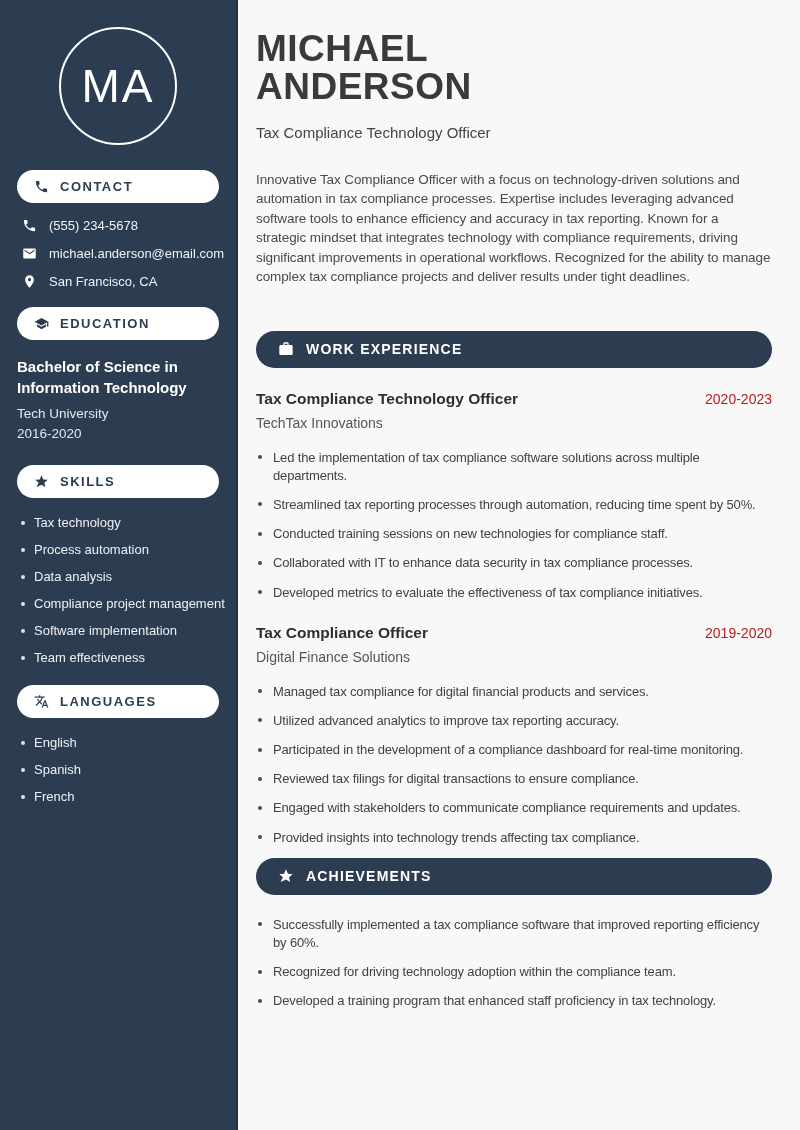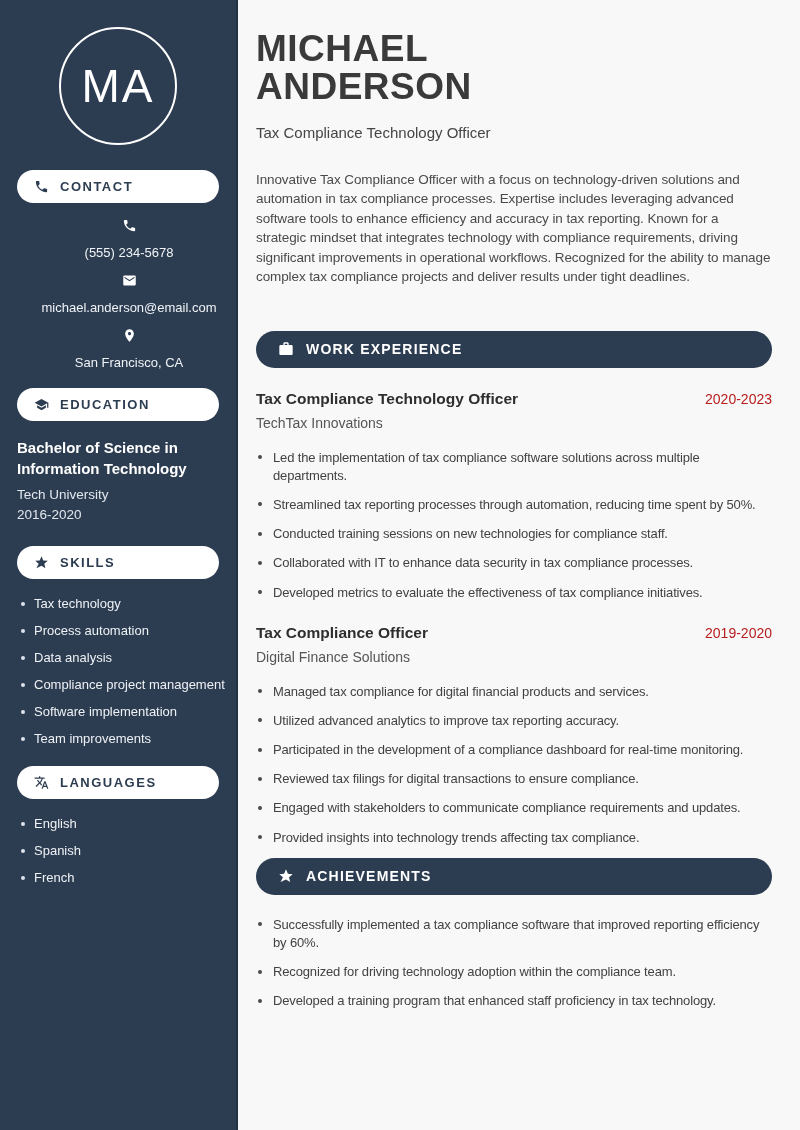--- a/index.html
+++ b/index.html
@@ -42,21 +42,20 @@
   }
   .s-pill svg { width: 15px; height: 15px; fill: #2d3d51; flex: 0 0 auto; }
   .s-pill span {
     font-size: 13px; font-weight: 700; color: #2d3d51; letter-spacing: 1.5px;
   }
   .pill-contact { margin-top: 25px; }
   .contact-list { list-style: none; margin: 15px 0 0 22px; }
   .contact-list li {
     display: flex; align-items: center; gap: 12px;
     margin-bottom: 13px;
-    flex-direction: column;
   }
   .contact-list svg { width: 15px; height: 15px; fill: #ffffff; flex: 0 0 auto; }
   .contact-list span { font-size: 13px; color: #f0f3f7; }
   .pill-education { margin-top: 18px; }
   .edu { margin: 17px 17px 0; }
   .edu-degree { font-size: 15px; font-weight: 700; color: #ffffff; line-height: 1.38; }
   .edu-school { margin-top: 8px; font-size: 13.5px; color: #e2e7ee; }
   .edu-years { margin-top: 5px; font-size: 13.5px; color: #e2e7ee; }
   .pill-skills { margin-top: 24px; }
   .side-list { list-style: none; margin: 17px 0 0 21px; }
@@ -180,21 +179,21 @@
         </svg>
       <span>SKILLS</span>
     </div>
 
     <ul class="side-list">
       <li>Tax technology</li>
       <li>Process automation</li>
       <li>Data analysis</li>
       <li>Compliance project management</li>
       <li>Software implementation</li>
-      <li>Team improvements</li>
+      <li>Team effectiveness</li>
     </ul>
 
     <div class="s-pill pill-languages">
       <svg viewBox="0 0 24 24">
           <path d="M12.87 15.07l-2.54-2.51.03-.03c1.74-1.94 2.98-4.17 3.71-6.53H17V4h-7V2H8v2H1v1.99h11.17C11.5 7.92 10.44 9.75 9 11.35 8.07 10.32 7.3 9.19 6.69 8h-2c.73 1.63 1.73 3.17 2.98 4.56l-5.09 5.02L4 19l5-5 3.11 3.11.76-2.04zM18.5 10h-2L12 22h2l1.12-3h4.75L21 22h2l-4.5-12zm-2.62 7l1.62-4.33L19.12 17h-3.24z"></path>
         </svg>
       <span>LANGUAGES</span>
     </div>
 
     <ul class="side-list">

